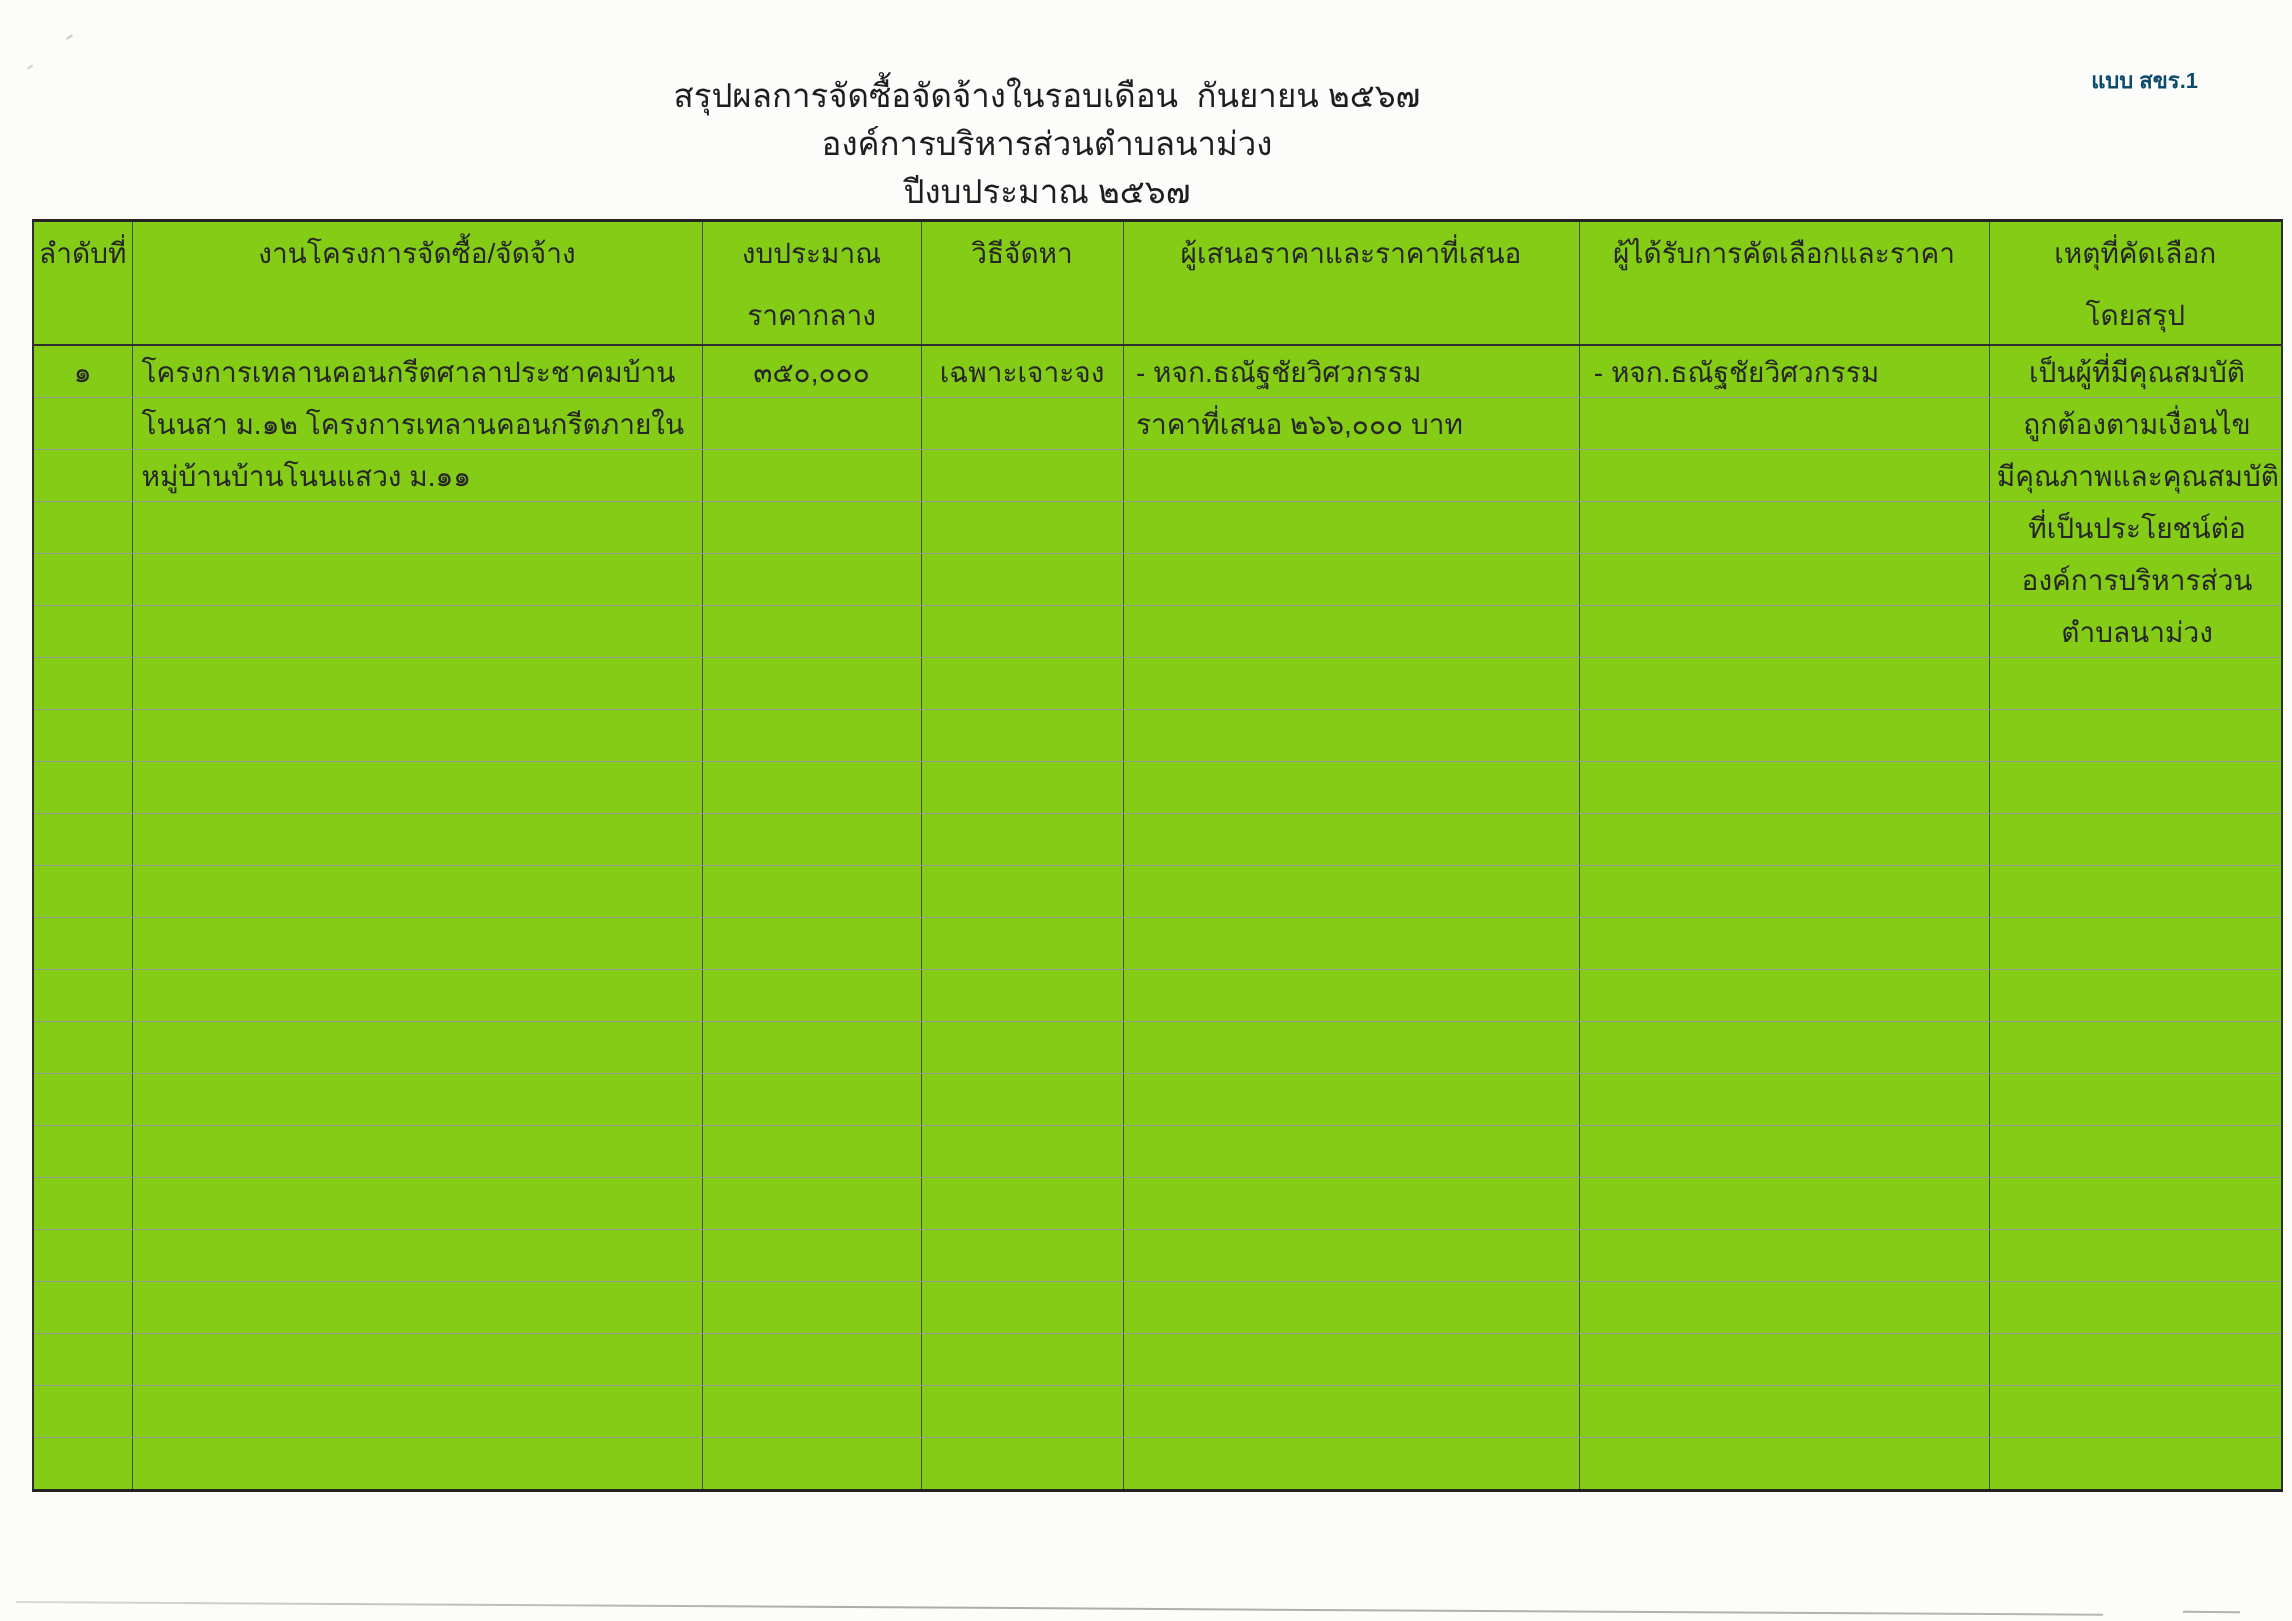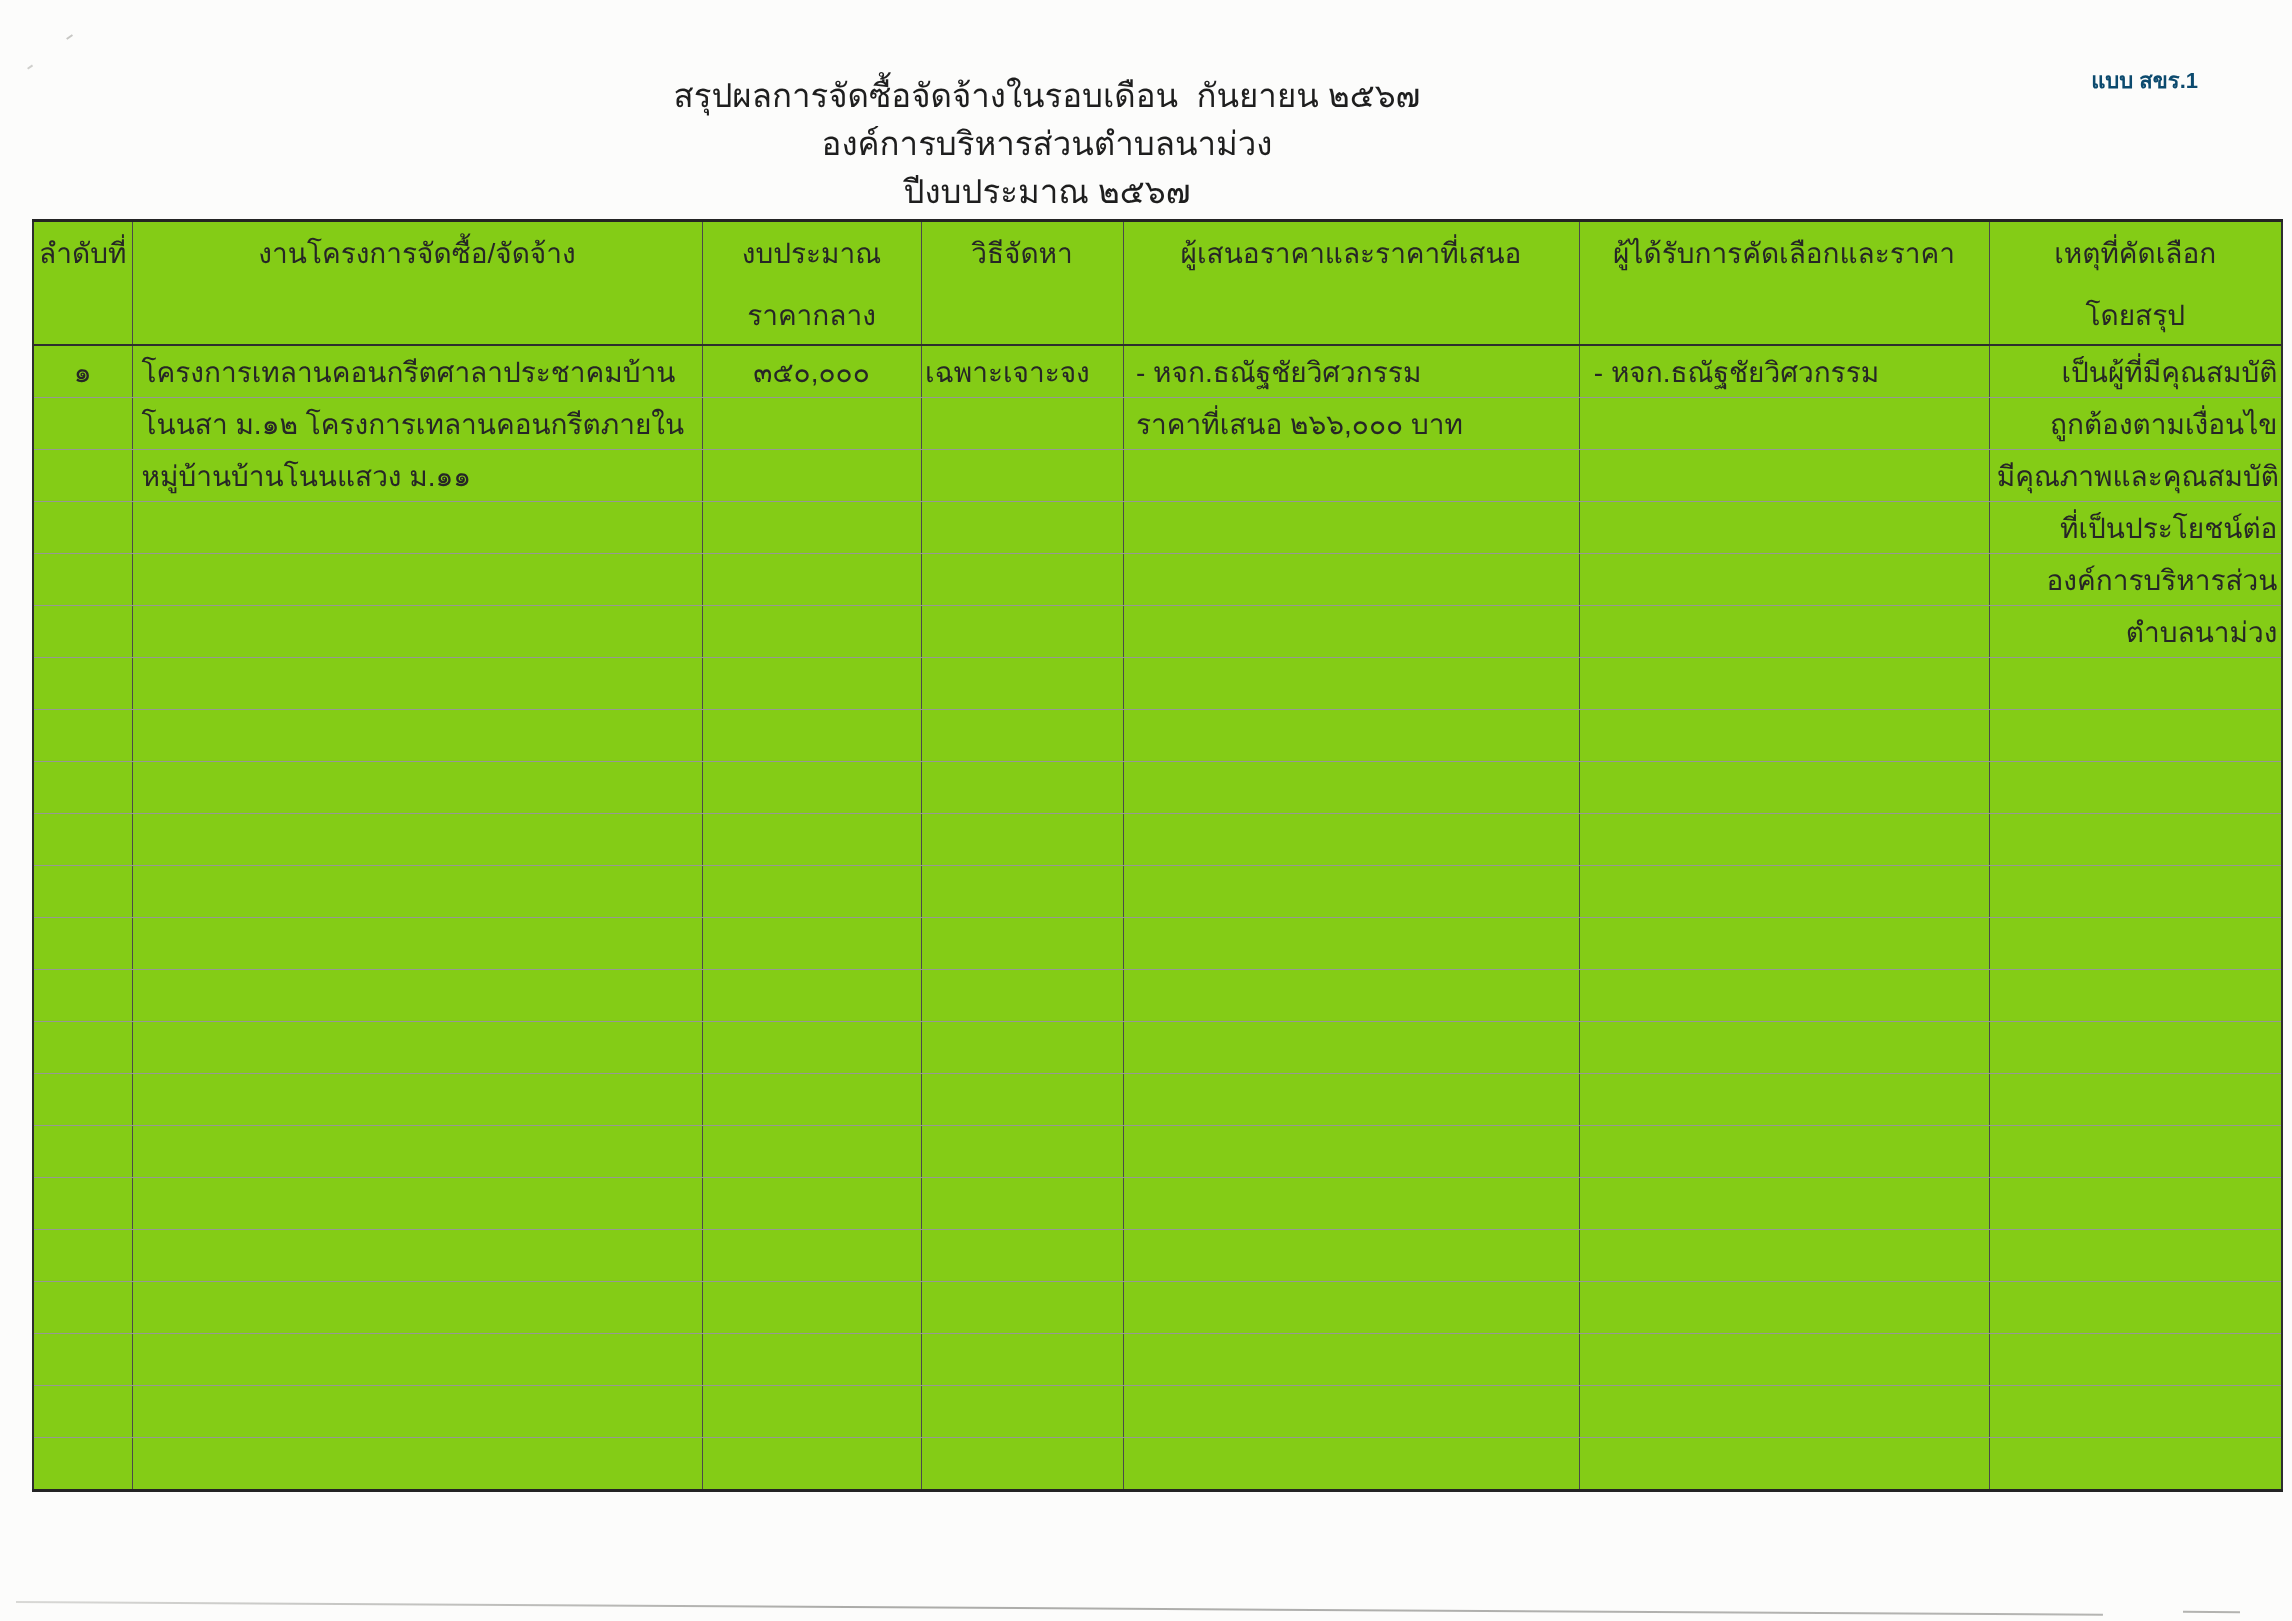--- a/index.html
+++ b/index.html
@@ -87,24 +87,24 @@
     padding: 0 3.6px;
     font-size: 28px;
     color: #262626;
     white-space: nowrap;
     overflow: visible;
     vertical-align: middle;
   }
   .proc-table td.col0 { text-align: center; }
   .proc-table td.col1 { text-align: left; padding-left: 9px; }
   .proc-table td.col2 { text-align: center; }
-  .proc-table td.col3 { }
+  .proc-table td.col3 { text-align: center; }
   .proc-table td.col4 { text-align: left; padding-left: 12.5px; }
   .proc-table td.col5 { text-align: left; padding-left: 14.3px; }
-  .proc-table td.col6 { text-align: right; padding-left: 7.2px; margin-top: 28px; }
+  .proc-table td.col6 { text-align: center; padding-left: 7.2px; margin-top: 28px; }
 
   
   .scan-line {
     position: absolute;
     top: 1601px;
     left: 16px;
     width: 2087px;
     height: 1.8px;
     background: linear-gradient(to right, #d2d2cf, #9d9d9a 40%, #a8a8a5);
     transform: rotate(0.35deg);

